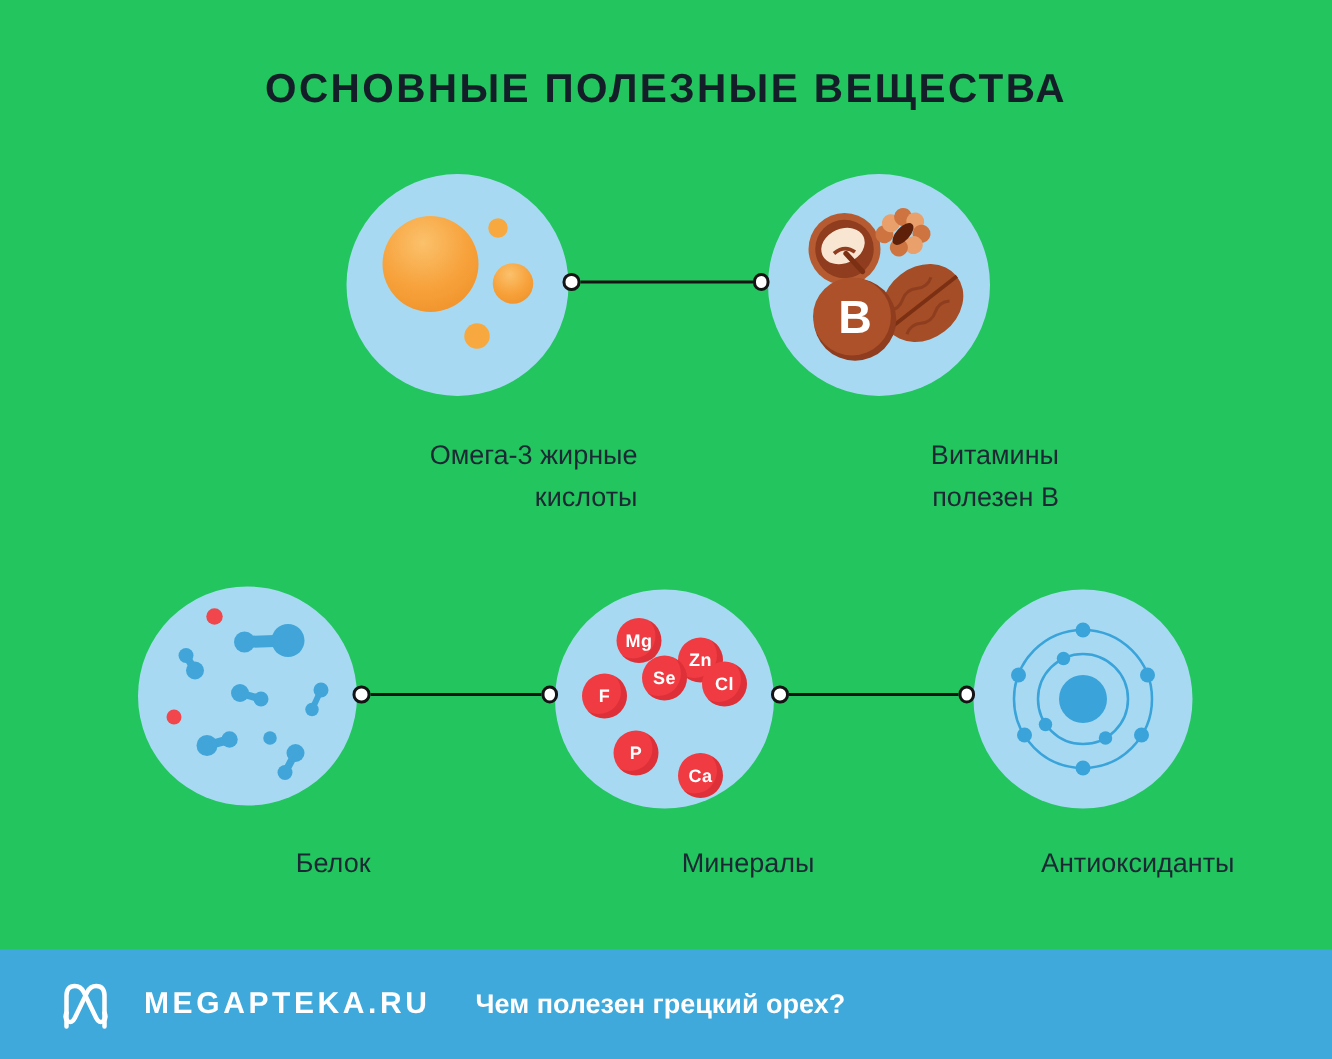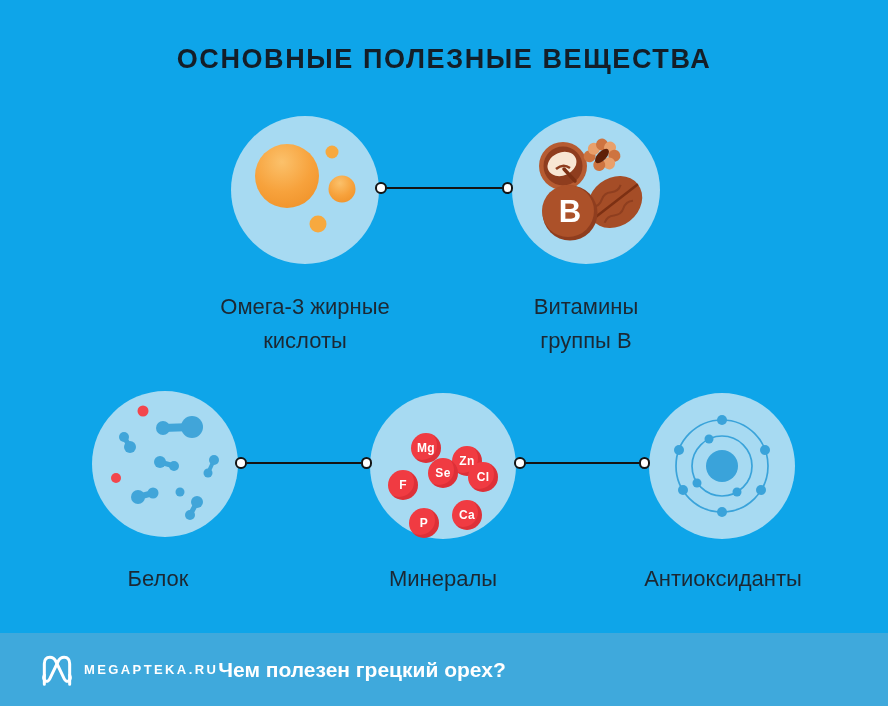--- a/index.html
+++ b/index.html
@@ -1,37 +1,37 @@
 <!DOCTYPE html>
 <html><head>
 <meta charset="utf-8">
 <style>
   html,body{margin:0;padding:0;}
-  .page{position:relative;width:888px;height:706px;background:#0ea5e9;overflow:hidden;
+  .page{position:relative;width:888px;height:706px;background:#22c55e;overflow:hidden;
         font-family:"Liberation Sans",sans-serif;}
   .title{position:absolute;top:44px;left:0;width:100%;text-align:center;
          font-size:27px;font-weight:800;letter-spacing:1.6px;color:#141E28;}
   .bubble{position:absolute;border-radius:50%;background:#A7DAF2;}
-  .label{position:absolute;text-align:center;font-size:22px;color:#1C2833;
+  .label{position:absolute;text-align:right;font-size:18px;color:#1C2833;
          line-height:1.55;white-space:pre-line;}
   .connector{position:absolute;display:flex;align-items:center;height:12px;}
   .connector .line{flex:1;height:0;border-top:2.6px solid #141414;}
   .connector .dot{width:11.5px;height:11.5px;border-radius:50%;background:#fff;
                   border:2.6px solid #141414;box-sizing:border-box;flex:none;}
   .mineral{position:absolute;width:30px;height:30px;border-radius:50%;background:#F03B42;
            box-shadow:inset -4px -3px 0 rgba(140,0,10,0.18);color:#fff;font-weight:700;
-           font-size:12px;letter-spacing:.3px;display:flex;align-items:center;justify-content:center;margin-top:21px;}
+           font-size:12px;letter-spacing:.3px;display:flex;align-items:center;justify-content:center;}
   .b-badge{position:absolute;left:38px;top:76px;width:40px;height:40px;text-align:center;
            line-height:40px;font-size:31px;font-weight:800;color:#fff;}
   .illu{position:absolute;left:0;top:0;}
   .footer{position:absolute;left:0;top:633px;width:888px;height:73px;background:#3FA9DC;
           display:flex;align-items:center;}
   .logo{margin-left:38px;flex:none;}
-  .brand{margin-left:8px;font-size:13px;font-weight:800;letter-spacing:2.4px;color:#fff;}
-  .question{font-size:21px;font-weight:700;color:#fff;}
+  .brand{margin-left:20px;font-size:20px;font-weight:800;letter-spacing:2.4px;color:#fff;}
+  .question{margin-left:30px;font-size:18px;font-weight:700;color:#fff;}
 </style>
 </head>
 <body>
 
 <div class="page">
 
   <div class="title">ОСНОВНЫЕ ПОЛЕЗНЫЕ ВЕЩЕСТВА</div>
 
   <div class="bubble" style="left:231px;top:116px;width:148px;height:148px">
     <svg class="illu" width="148" height="148" viewBox="0 0 148 148">
@@ -84,21 +84,21 @@
 
   <div class="connector" style="left:375px;top:182px;width:138px">
     <span class="dot"></span>
     <span class="line"></span>
     <span class="dot"></span>
   </div>
 
   <div class="label" style="left:185px;top:290px;width:240px">Омега-3 жирные
 кислоты</div>
   <div class="label" style="left:466px;top:290px;width:240px">Витамины
-группы B</div>
+полезен B</div>
 
   <div class="bubble" style="left:92px;top:391px;width:146px;height:146px">
     <svg class="illu" width="146" height="146" viewBox="0 0 146 146">
       <g stroke="#41A5D9" fill="#41A5D9" stroke-linecap="round">
         <line x1="71" y1="37" x2="100" y2="36" stroke-width="8"></line>
         <circle cx="71" cy="37" r="7" stroke="none"></circle>
           <circle cx="100" cy="36" r="11" stroke="none"></circle>
         <line x1="32" y1="46" x2="38" y2="56" stroke-width="5"></line>
         <circle cx="32" cy="46" r="5" stroke="none"></circle>
           <circle cx="38" cy="56" r="6" stroke="none"></circle>
@@ -121,21 +121,21 @@
     </svg>
   </div>
 
   <div class="bubble" style="left:370px;top:393px;width:146px;height:146px">
     <div class="mineral" style="left:41px;top:19px">Mg</div>
     <div class="mineral" style="left:82px;top:32px">Zn</div>
     <div class="mineral" style="left:18px;top:56px">F</div>
     <div class="mineral" style="left:58px;top:44px">Se</div>
     <div class="mineral" style="left:98px;top:48px">Cl</div>
     <div class="mineral" style="left:39px;top:94px">P</div>
-    <div class="mineral" style="left:82px;top:86px">Ca</div>
+    <div class="mineral" style="left:82px;top:109px">Ca</div>
   </div>
 
   <div class="bubble" style="left:649px;top:393px;width:146px;height:146px">
     <svg class="illu" width="146" height="146" viewBox="0 0 146 146">
       <circle cx="73" cy="73" r="46" fill="none" stroke="#3AA3DA" stroke-width="1.7"></circle>
       <circle cx="73" cy="73" r="30" fill="none" stroke="#3AA3DA" stroke-width="1.7"></circle>
       <circle cx="73" cy="73" r="16" fill="#3AA3DA"></circle>
       <g fill="#3AA3DA">
         <circle cx="73" cy="27" r="5"></circle>
         <circle cx="30" cy="57" r="5"></circle>
@@ -154,21 +154,21 @@
     <span class="dot"></span>
     <span class="line"></span>
     <span class="dot"></span>
   </div>
   <div class="connector" style="left:514px;top:457px;width:136px">
     <span class="dot"></span>
     <span class="line"></span>
     <span class="dot"></span>
   </div>
 
-  <div class="label" style="left:58px;top:562px;width:200px">Белок</div>
+  <div class="label" style="left:47px;top:562px;width:200px">Белок</div>
   <div class="label" style="left:623px;top:562px;width:200px">Антиоксиданты</div>
   <div class="label" style="left:343px;top:562px;width:200px">Минералы</div>
 
   <div class="footer">
     <svg class="logo" width="38" height="38" viewBox="0 0 48 48">
       <g fill="none" stroke="#fff" stroke-width="3.8" stroke-linecap="round" stroke-linejoin="round">
         <path d="M8 42 L8 16 Q8 8 15 8 Q20 8 22.5 13 L33 35 Q35.5 40 39 37.5 Q42 35 40 30.5"></path>
         <path d="M40 42 L40 16 Q40 8 33 8 Q28 8 25.5 13 L15 35 Q12.5 40 9 37.5 Q6 35 8 30.5"></path>
       </g>
     </svg>

